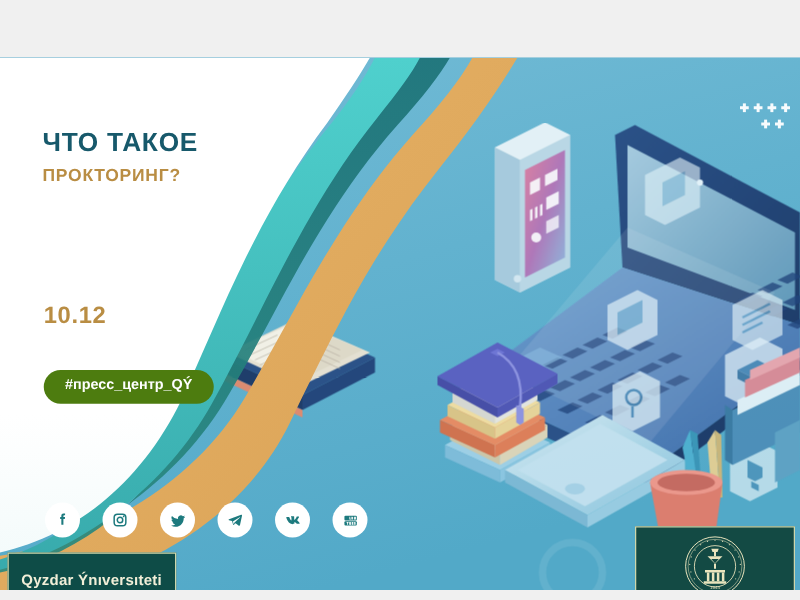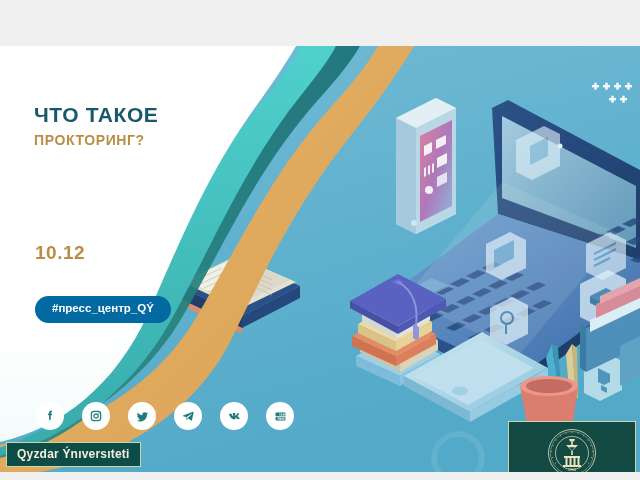--- a/index.html
+++ b/index.html
@@ -40,21 +40,21 @@
     color: #b98d43;
     white-space: nowrap;
   }
   #date-text {
     left: 35px; top: 196px;
     font-size: 19px; font-weight: bold; letter-spacing: .5px;
     color: #b98d43;
   }
   #hashtag-pill {
     left: 35px; top: 250px;
-    background: #0369a1;
+    background: #4d7c0f;
     color: #ffffff;
     font-size: 11.5px; font-weight: bold;
     padding: 7px 17px 8px 17px;
     border-radius: 14px;
     white-space: nowrap;
     line-height: 1;
   }
 
   
   #social-row {
@@ -68,21 +68,21 @@
     display: flex; align-items: center; justify-content: center;
   }
   .social-btn svg { display: block; }
 
   
   #name-plate {
     position: absolute; z-index: 45;
     left: 6px; top: 396px;
     background: #0e4c47;
     border: 1px solid #cdd6ab;
-    padding: 5px 10px 6px 10px;
+    padding: 15px 10px 6px 10px;
     color: #f2efd8;
     font-size: 12px; font-weight: bold;
     letter-spacing: .2px;
     white-space: nowrap;
     line-height: 1;
   }
 
   
   #logo-card {
     position: absolute; z-index: 45;

